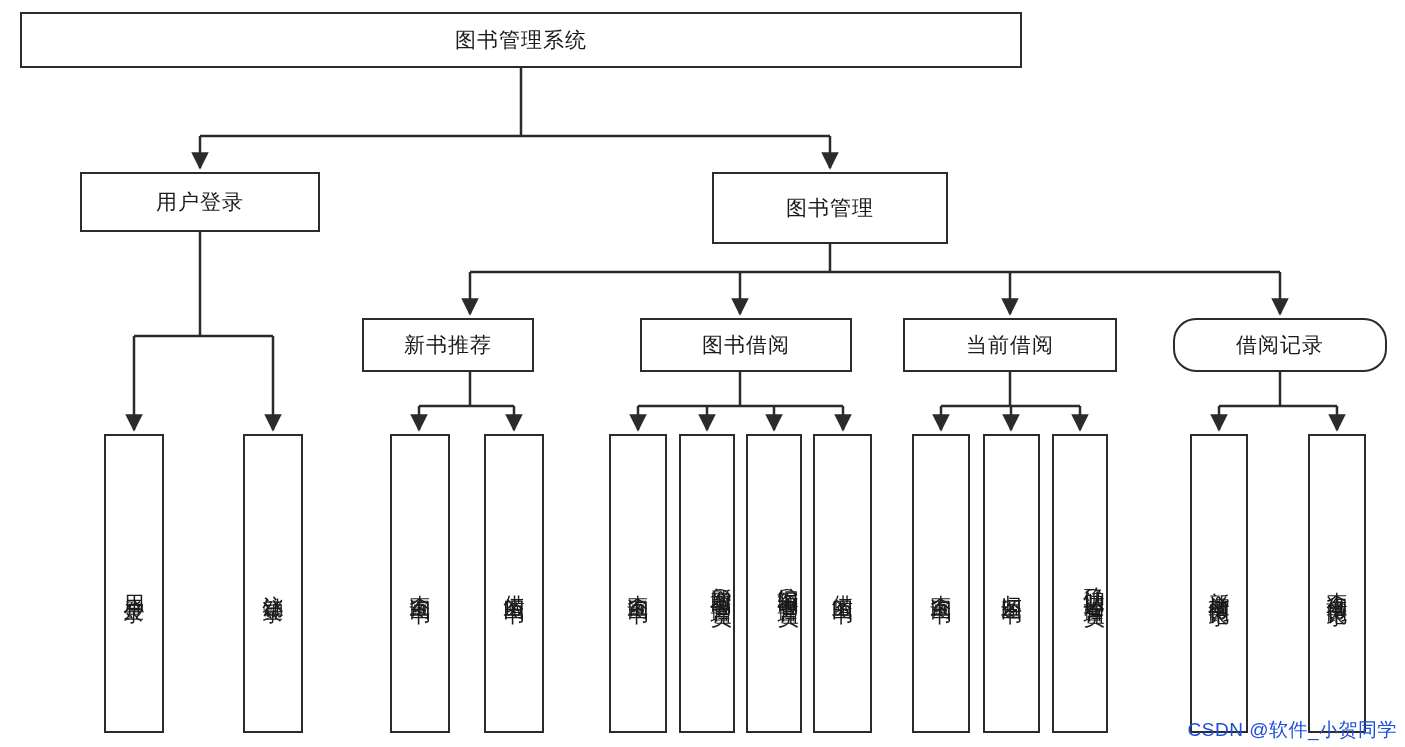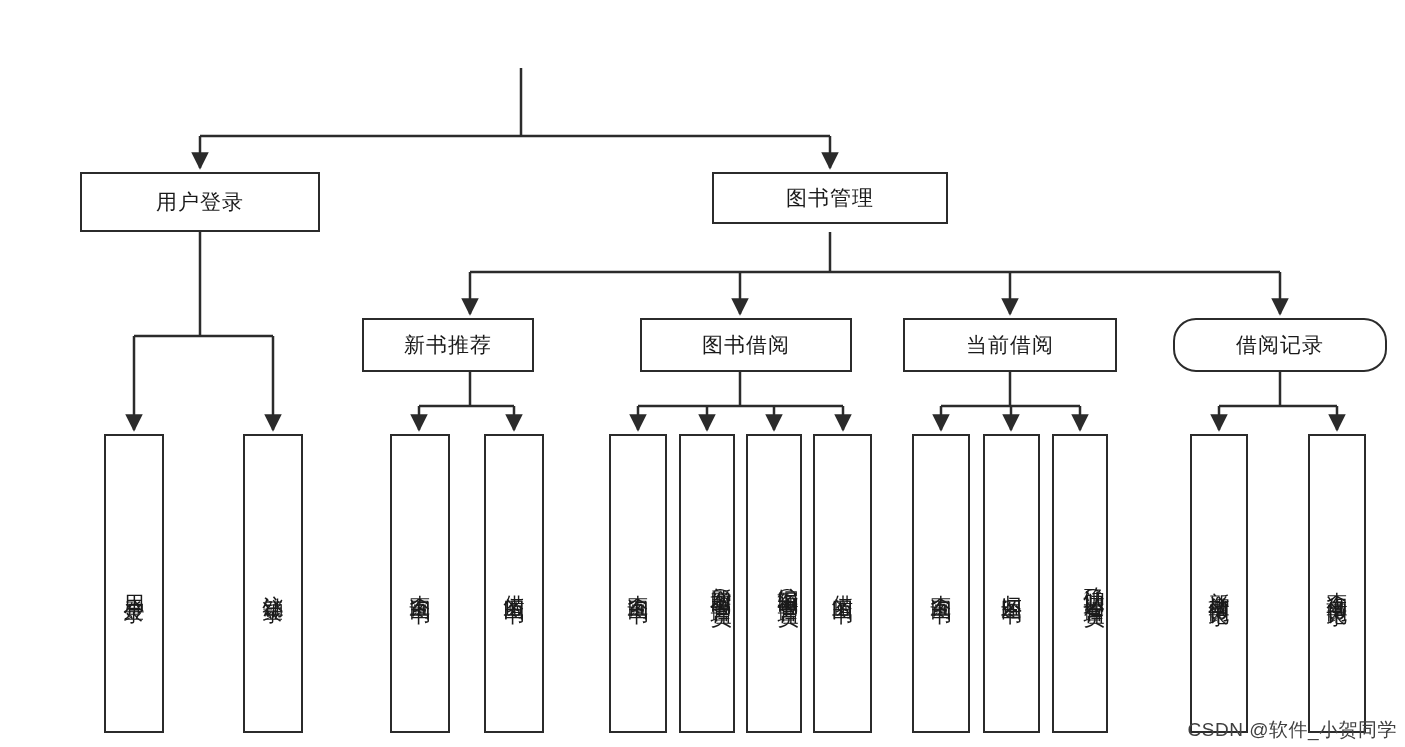--- a/index.html
+++ b/index.html
@@ -52,21 +52,21 @@
     top: 0;
     width: 1405px;
     height: 747px;
     pointer-events: none;
   }
   .watermark {
     position: absolute;
     right: 8px;
     bottom: 4px;
     font-size: 19px;
-    color: #404040;
+    color: #1d4ed8;
     letter-spacing: 0.5px;
     white-space: nowrap;
   }
 </style>
 </head>
 <body>
 
 <div id="canvas">
 
   <svg class="edges" viewBox="0 0 1405 747">
@@ -113,25 +113,28 @@
       <path d="M 1011 406 L 1011 430" marker-end="url(#arrow)"></path>
       <path d="M 1080 406 L 1080 430" marker-end="url(#arrow)"></path>
 
       <path d="M 1280 372 L 1280 406"></path>
       <path d="M 1219 406 L 1337 406"></path>
       <path d="M 1219 406 L 1219 430" marker-end="url(#arrow)"></path>
       <path d="M 1337 406 L 1337 430" marker-end="url(#arrow)"></path>
     </g>
   </svg>
 
+  <div class="node horiz" style="left:20px; top:12px; width:1002px; height:56px;">
+    <span>图书管理系统</span>
+  </div>
 
   <div class="node horiz" style="left:80px; top:172px; width:240px; height:60px;">
     <span>用户登录</span>
   </div>
-  <div class="node horiz" style="left:712px; top:172px; width:236px; height:52px;">
+  <div class="node horiz" style="left:712px; top:172px; width:236px; height:72px;">
     <span>图书管理</span>
   </div>
 
   <div class="node horiz" style="left:362px; top:318px; width:172px; height:54px;">
     <span>新书推荐</span>
   </div>
   <div class="node horiz" style="left:634px; top:318px; width:212px; height:54px;margin-left:6px;">
     <span>图书借阅</span>
   </div>
   <div class="node horiz" style="left:903px; top:318px; width:214px; height:54px;">

